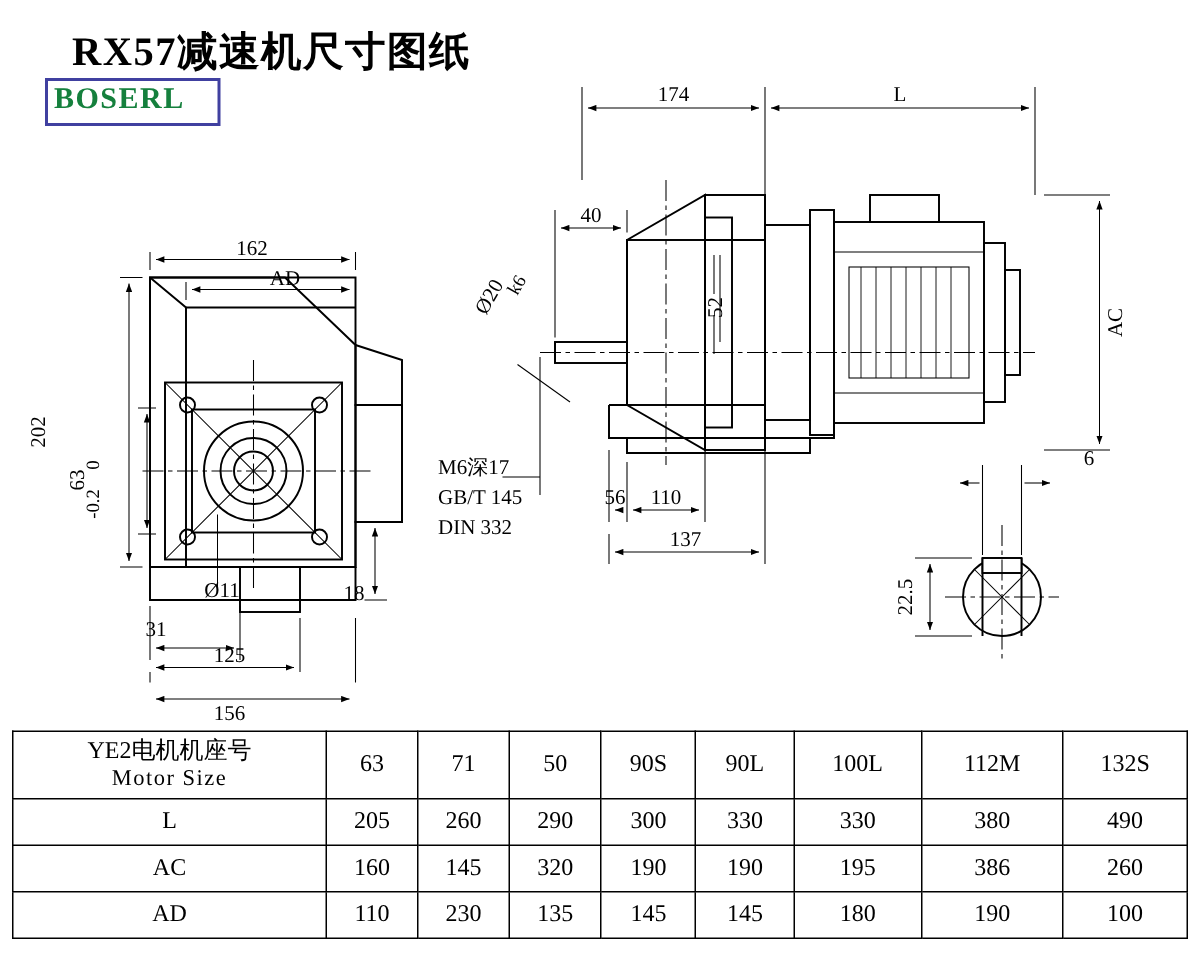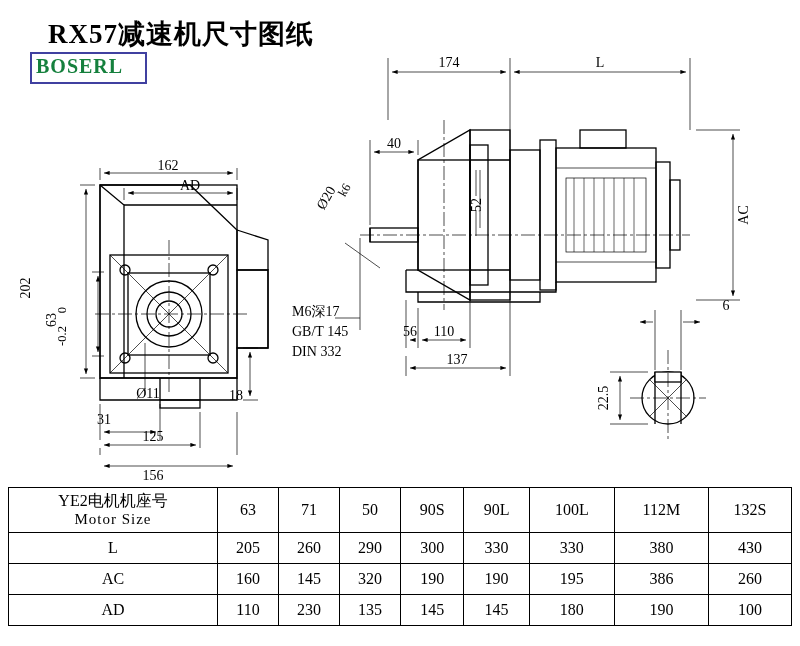--- a/index.html
+++ b/index.html
@@ -241,21 +241,21 @@
       </tr>
       <tr>
         <td class="rowhead">L</td>
         <td>205</td>
         <td>260</td>
         <td>290</td>
         <td>300</td>
         <td>330</td>
         <td>330</td>
         <td>380</td>
-        <td>430</td>
+        <td>490</td>
       </tr>
       <tr>
         <td class="rowhead">AC</td>
         <td>160</td>
         <td>145</td>
         <td>320</td>
         <td>190</td>
         <td>190</td>
         <td>195</td>
         <td>386</td>

